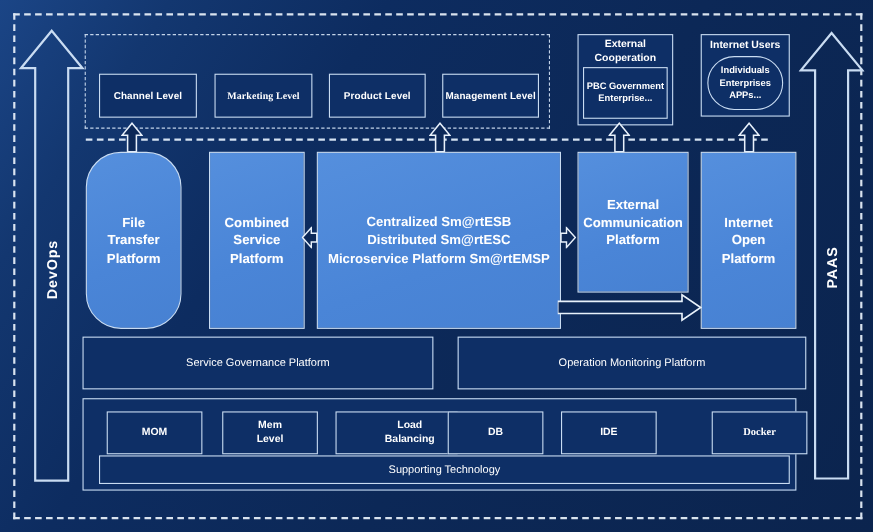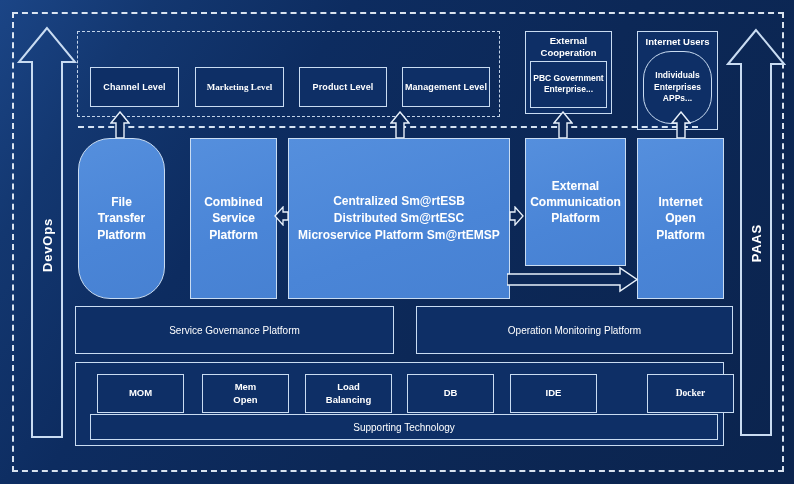--- a/index.html
+++ b/index.html
@@ -76,21 +76,21 @@
     <span class="lvl-label">Management Level</span>
   </div>
 
   <div class="abs box-dark" style="left:525px;top:31px;width:87px;height:83px;flex-direction:column;justify-content:flex-start;padding:3px 5px 5px 5px;box-sizing:border-box;">
     <div class="top-title prewrap">External
 Cooperation</div>
     <div class="inner-box prewrap" style="margin-top:2px;width:100%;flex:1;">PBC Government
 Enterprise...</div>
   </div>
 
-  <div class="abs box-dark" style="left:637px;top:31px;width:81px;height:99px;flex-direction:column;justify-content:flex-start;padding:4px 6px 5px 6px;box-sizing:border-box;">
+  <div class="abs box-dark" style="left:637px;top:31px;width:81px;height:75px;flex-direction:column;justify-content:flex-start;padding:4px 6px 5px 6px;box-sizing:border-box;">
     <div class="top-title">Internet Users</div>
     <div class="inner-box prewrap" style="margin-top:3px;width:100%;flex:1;border-radius:28px;">Individuals
 Enterprises
 APPs...</div>
   </div>
 
   <div class="abs mid-dash" style="left:78px;top:126px;width:620px;height:0;"></div>
 
   <svg class="abs" style="left:110px;top:111px;" width="20" height="28" viewBox="0 0 20 28">
     <polygon points="10,1 19,12 14,12 14,27 6,27 6,12 1,12" fill="#0c2857" stroke="#e8f1fb" stroke-width="1.4"></polygon>
@@ -152,23 +152,23 @@
     <span class="gov-label">Operation Monitoring Platform</span>
   </div>
 
   <div class="abs box-dark" style="left:75px;top:362px;width:647px;height:82px;"></div>
 
   <div class="abs box-dark" style="left:97px;top:374px;width:85px;height:37px;">
     <span class="tech-label prewrap">MOM</span>
   </div>
   <div class="abs box-dark" style="left:202px;top:374px;width:85px;height:37px;">
     <span class="tech-label prewrap">Mem
-Open</span>
+Level</span>
   </div>
-  <div class="abs box-dark" style="left:305px;top:374px;width:85px;height:37px;">
+  <div class="abs box-dark" style="left:305px;top:374px;width:85px;height:37px;padding-left:24px;">
     <span class="tech-label prewrap">Load
 Balancing</span>
   </div>
   <div class="abs box-dark" style="left:407px;top:374px;width:85px;height:37px;">
     <span class="tech-label">DB</span>
   </div>
   <div class="abs box-dark" style="left:510px;top:374px;width:85px;height:37px;">
     <span class="tech-label">IDE</span>
   </div>
   <div class="abs box-dark" style="left:647px;top:374px;width:85px;height:37px;font-family:Liberation Serif, serif;">

